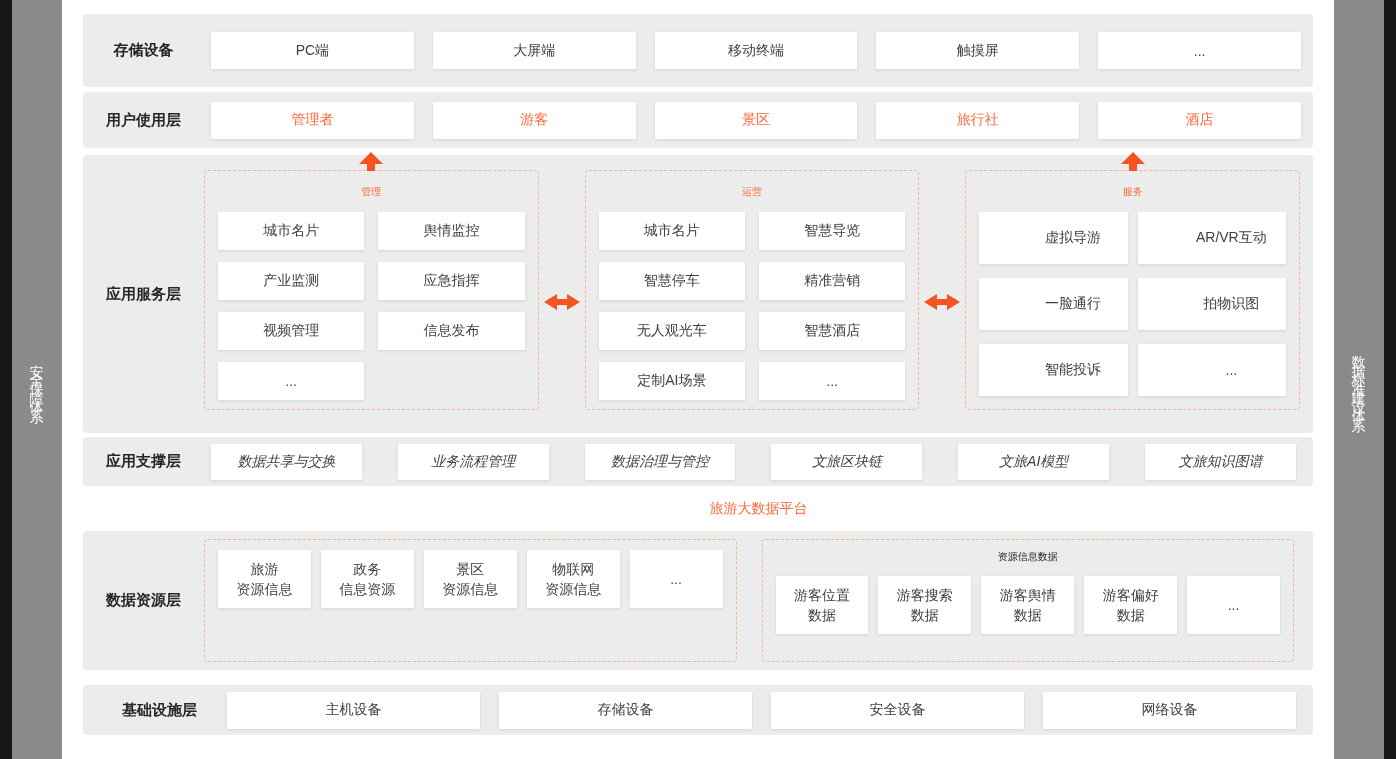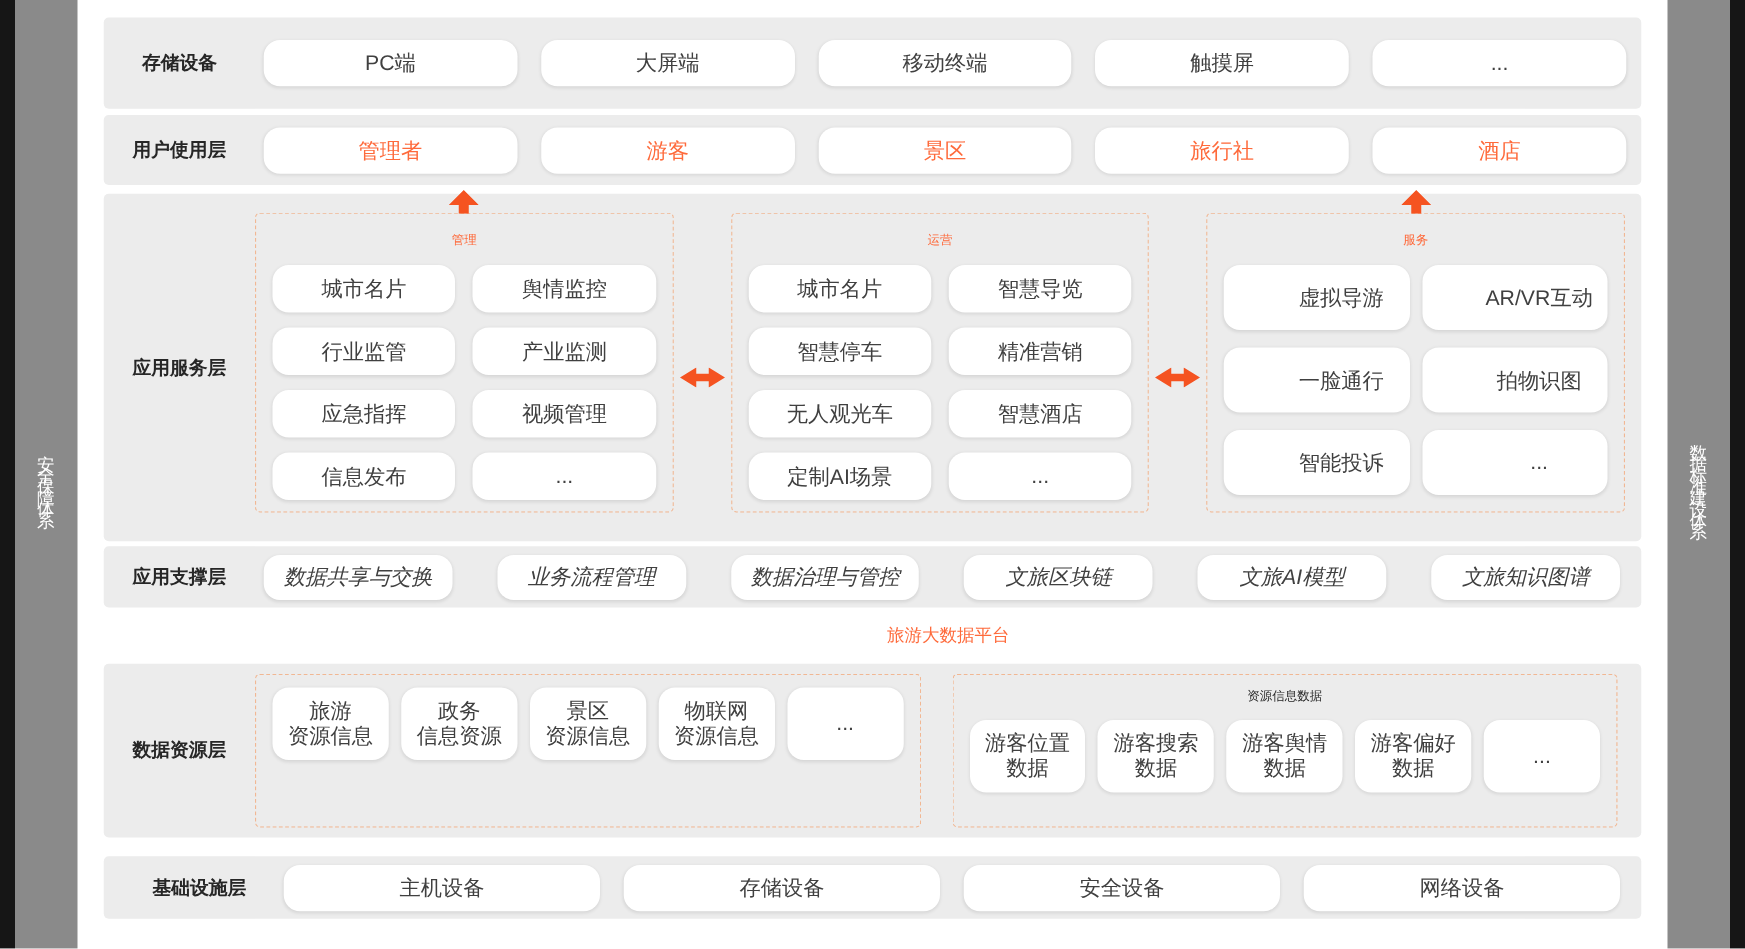--- a/index.html
+++ b/index.html
@@ -16,21 +16,21 @@
   body{margin:0;font-family:"Liberation Sans","DejaVu Sans",sans-serif;}
   .page{width:1396px;height:759px;display:flex;background:#fff;overflow:hidden;}
   .edge{width:12px;flex:0 0 12px;background:var(--edge);}
   .side{width:50px;flex:0 0 50px;background:var(--sidebar);display:flex;align-items:center;justify-content:center;}
   .vtext{writing-mode:vertical-rl;text-orientation:upright;letter-spacing:9px;color:#fff;font-size:14px;}
   .main{flex:1;padding:14px 21px 0;display:flex;flex-direction:column;min-width:0;}
 
   .row{background:var(--row-bg);border-radius:4px;display:flex;align-items:center;}
   .row-label{flex:0 0 121px;width:121px;text-align:center;font-weight:bold;font-size:15px;color:var(--label-text);}
   .cards{flex:1;display:flex;gap:19px;margin-right:12px;padding-left:7px;}
-  .card{background:#fff;border-radius:13px;box-shadow:0 1px 3px rgba(0,0,0,.10);display:flex;align-items:center;justify-content:center;font-size:17px;color:var(--card-text);text-align:right;}
+  .card{background:#fff;border-radius:0;box-shadow:0 1px 3px rgba(0,0,0,.10);display:flex;align-items:center;justify-content:center;font-size:14px;color:var(--card-text);text-align:right;}
   .cards .card{flex:1;height:37px;}
 
   .row-terminal{height:73px;margin-bottom:5px;}
   .row-users{height:56px;margin-bottom:7px;}
   .row-users .card{color:var(--accent-text);}
 
   .row-appservice{height:278px;margin-bottom:4px;align-items:stretch;}
   .row-appservice .row-label{align-self:center;}
   .service-area{flex:1;display:flex;padding:15px 13px 0 0;}
   .group{border:1px dashed var(--dash);border-radius:4px;background:transparent;position:relative;padding:10px 13px 0;height:240px;flex:1;min-width:0;}
@@ -104,21 +104,20 @@
         <div class="group g1">
           <span class="up-arrow">
             <svg width="24" height="19" viewBox="0 0 24 19">
                 <path d="M12 0 L24 12 L16 12 L16 19 L8 19 L8 12 L0 12 Z" fill="currentColor"></path>
               </svg>
           </span>
           <div class="group-title">管理</div>
           <div class="grid2">
             <div class="card">城市名片</div>
             <div class="card">舆情监控</div>
-            <div class="card">行业监管</div>
             <div class="card">产业监测</div>
             <div class="card">应急指挥</div>
             <div class="card">视频管理</div>
             <div class="card">信息发布</div>
             <div class="card">...</div>
           </div>
         </div>
 
         <div class="arrow-cell">
           <span>

